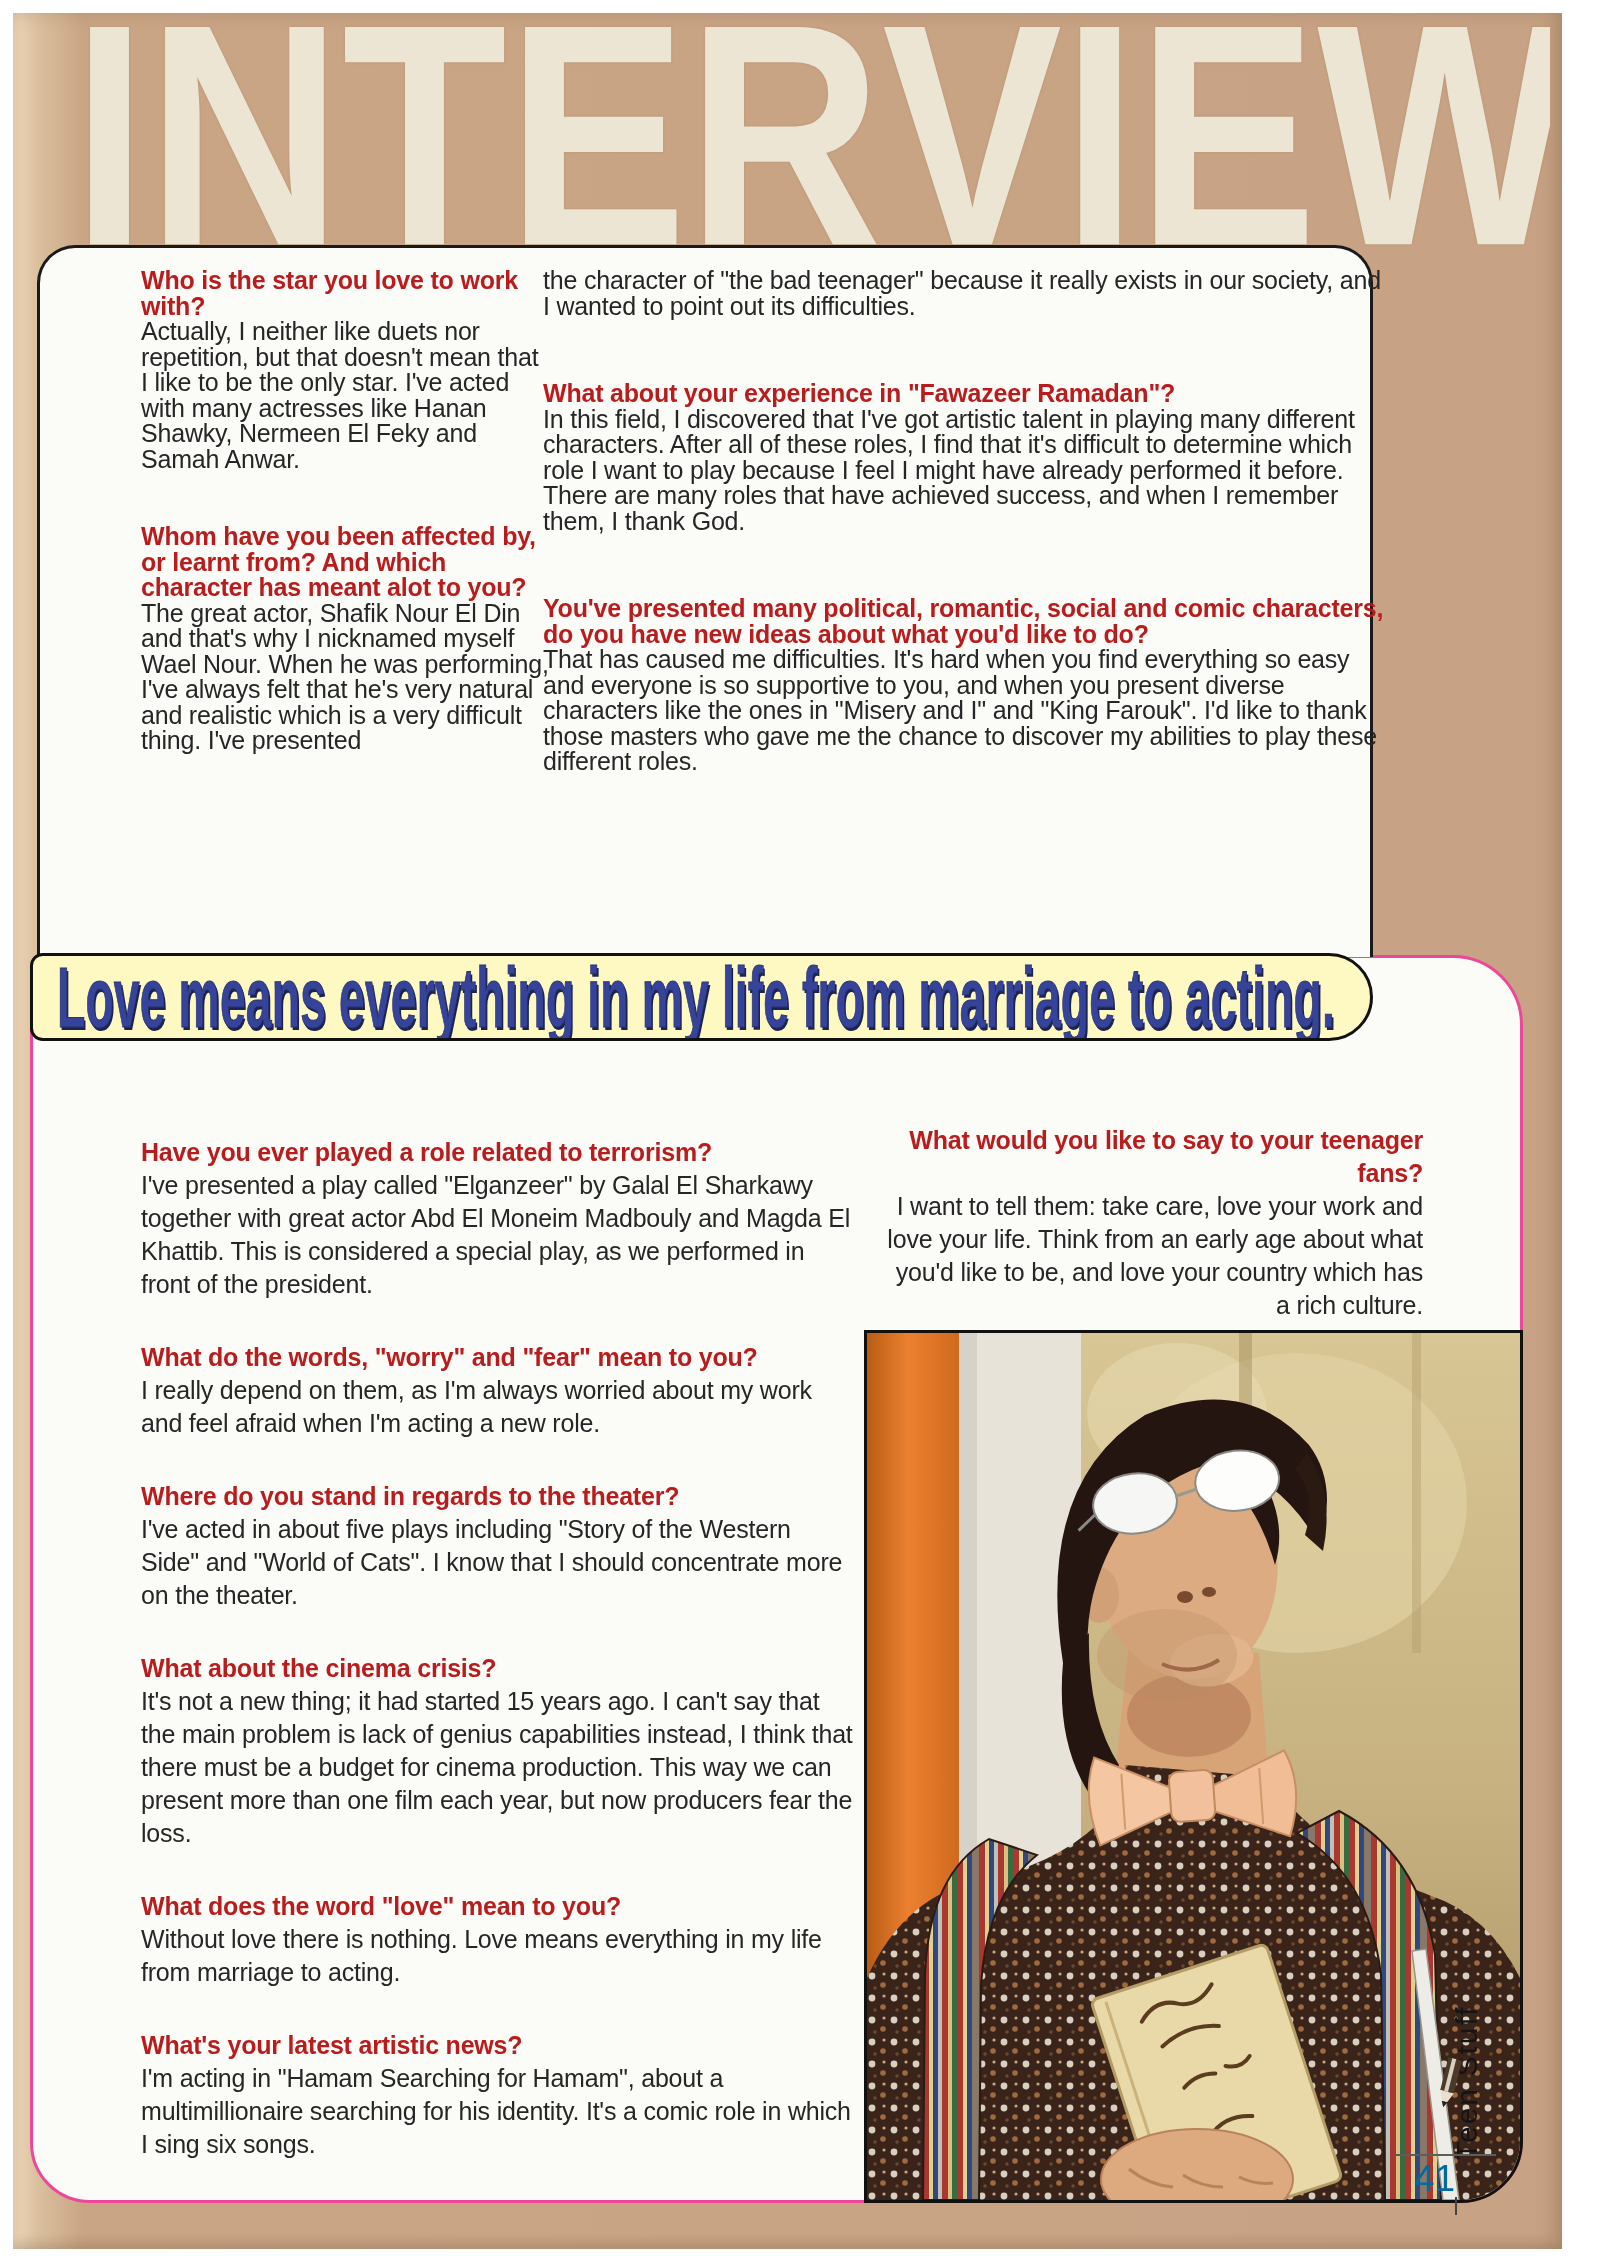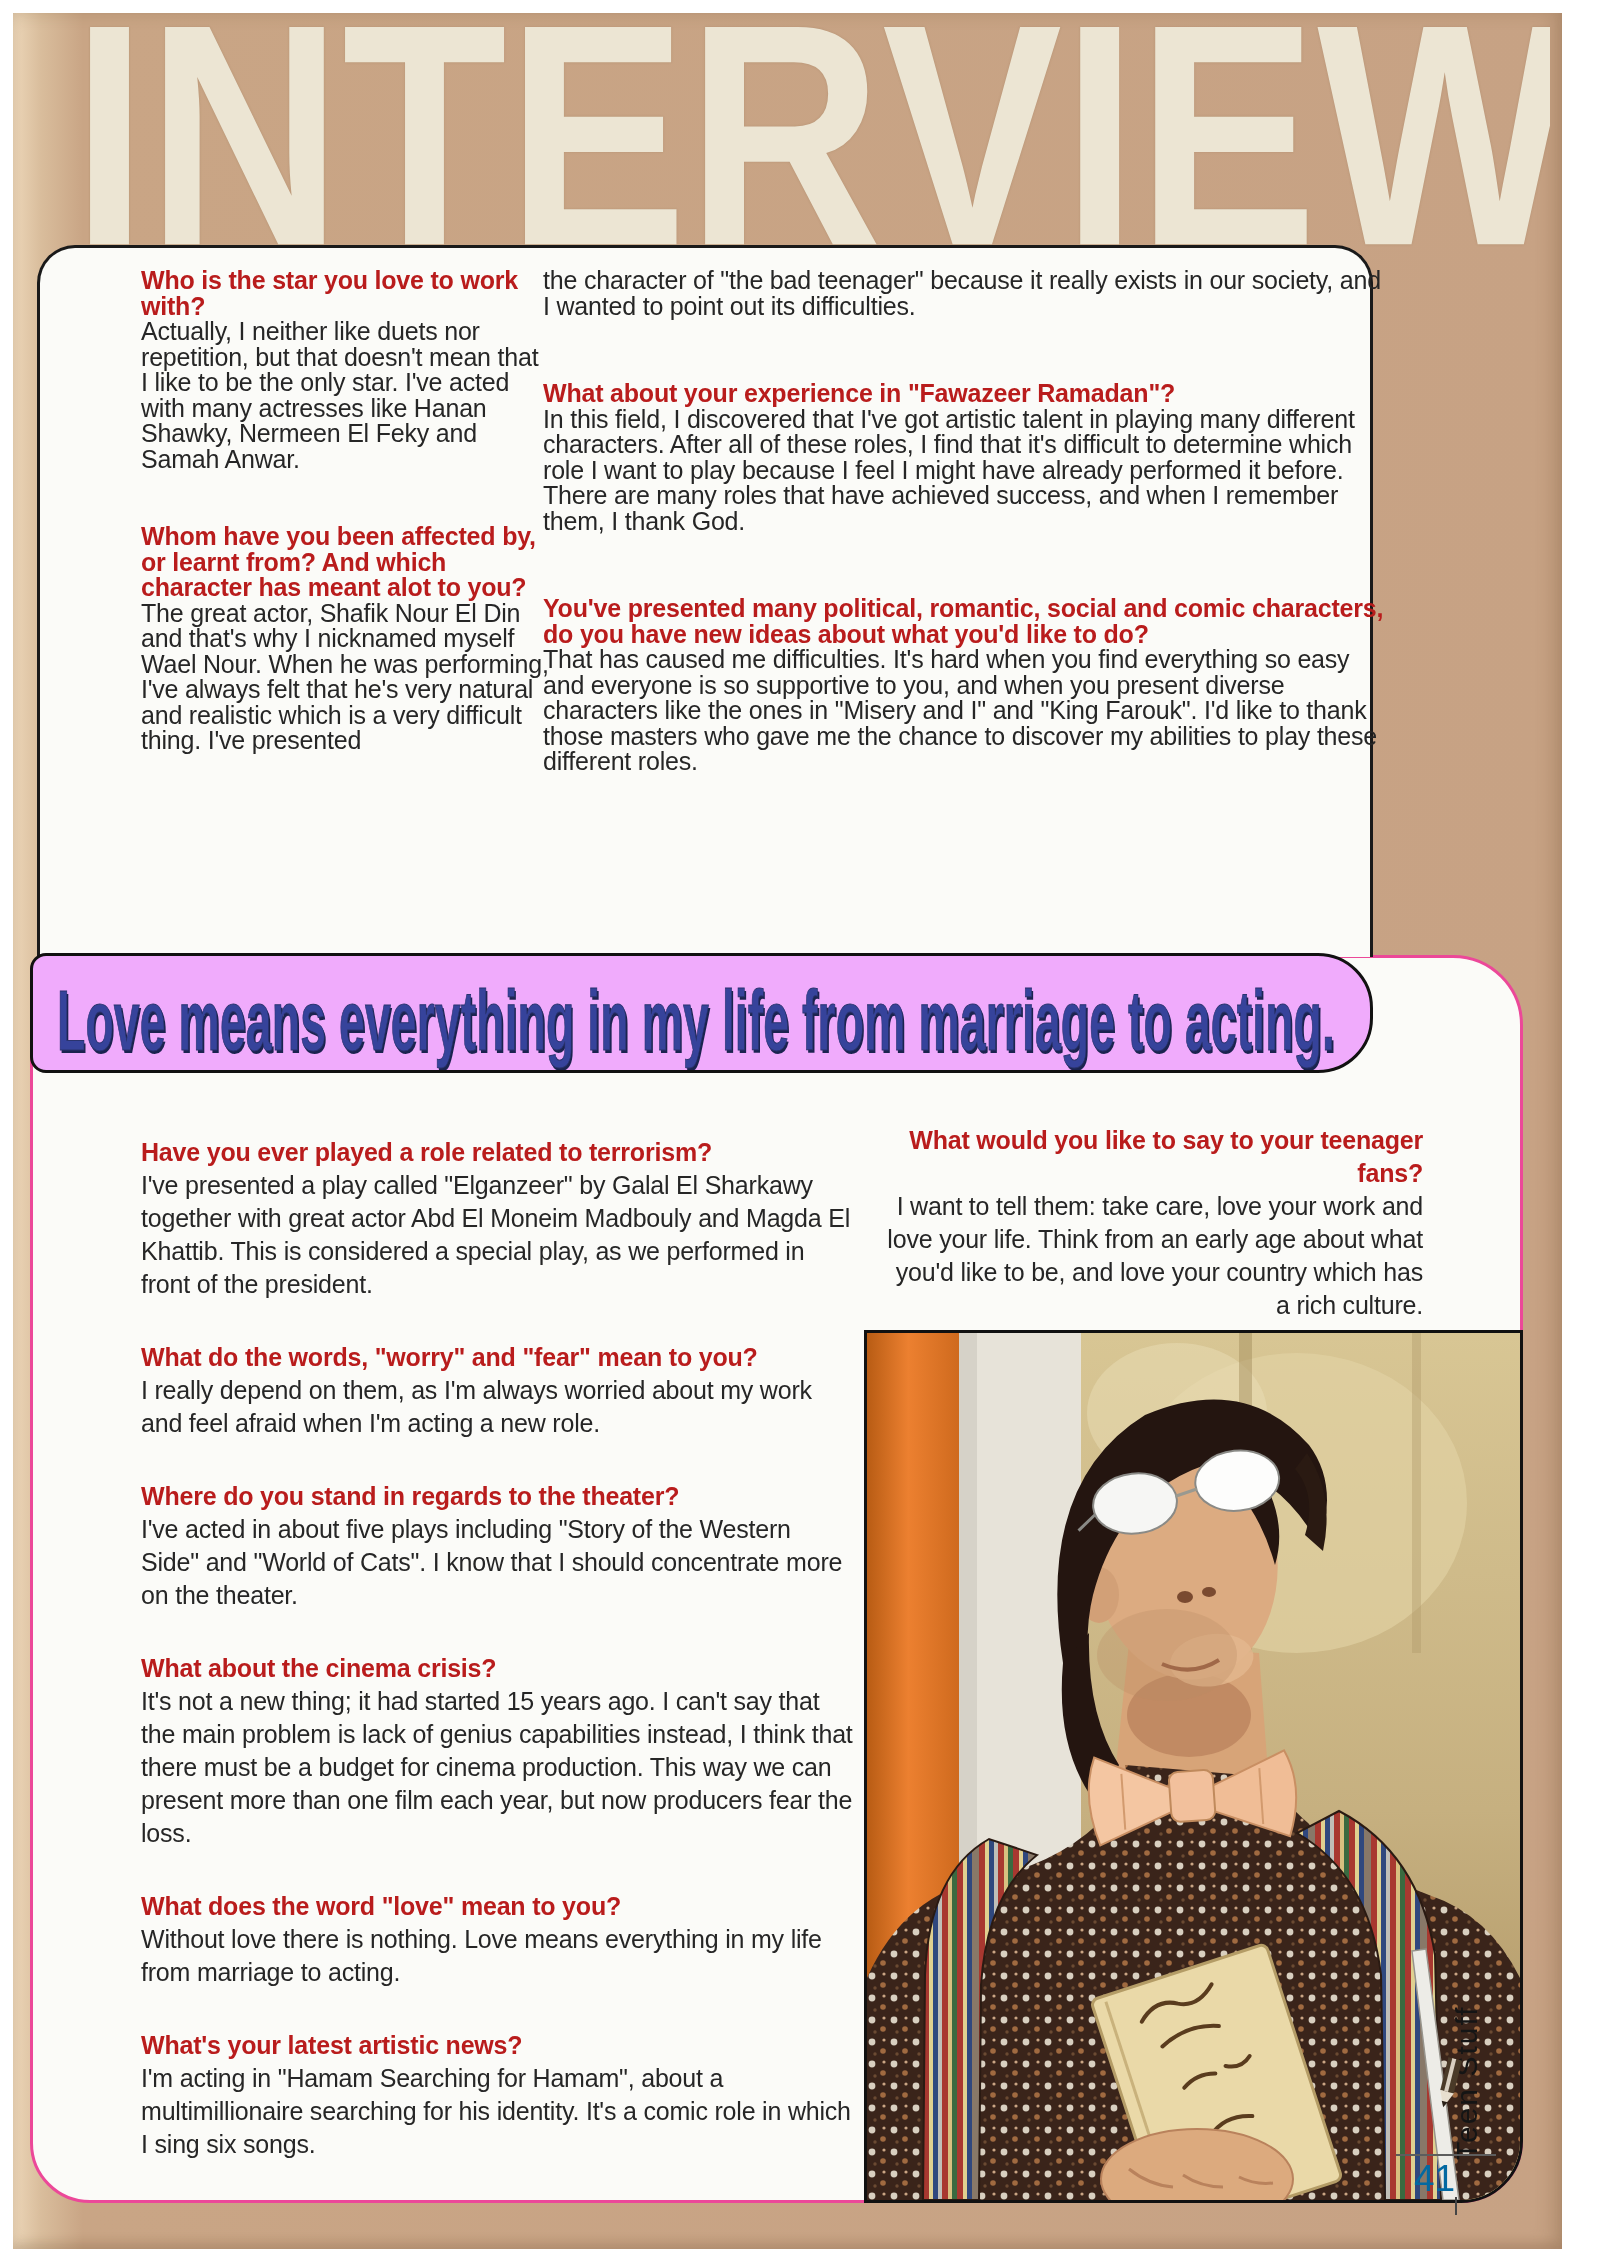--- a/index.html
+++ b/index.html
@@ -29,24 +29,24 @@
     position:absolute;left:37px;top:245px;width:1336px;height:712px;
     background:#fbfbf8;border:3px solid #1a1a1a;border-bottom:none;
     border-radius:38px 38px 0 0;box-sizing:border-box;z-index:2;
   }
   .box-bottom{
     position:absolute;left:30px;top:955px;width:1493px;height:1248px;
     background:#fbfbf8;border:3px solid #ec4899;
     border-radius:16px 70px 62px 60px;box-sizing:border-box;z-index:1;
   }
   .banner{
-    position:absolute;left:30px;top:953px;width:1343px;height:120px;
-    background:#f0abfc;border:3px solid #111;
+    position:absolute;left:30px;top:953px;width:1343px;height:88px;
+    background:#fef9c3;border:3px solid #111;
     border-radius:16px 55px 55px 16px;box-sizing:border-box;z-index:4;
-    display:flex;align-items:flex-end;overflow:hidden;
+    display:flex;align-items:center;overflow:hidden;
   }
   .banner-text{
     margin-left:24px;font-size:86px;font-weight:bold;white-space:nowrap;
     color:#36439b;letter-spacing:0px;transform-origin:left center;
     text-shadow:3px 3px 0 #1b234f;
     -webkit-text-stroke:1px #2a336e;
   }
   
   .col{position:absolute;}
   .qa{margin:0 0 0 0;}

